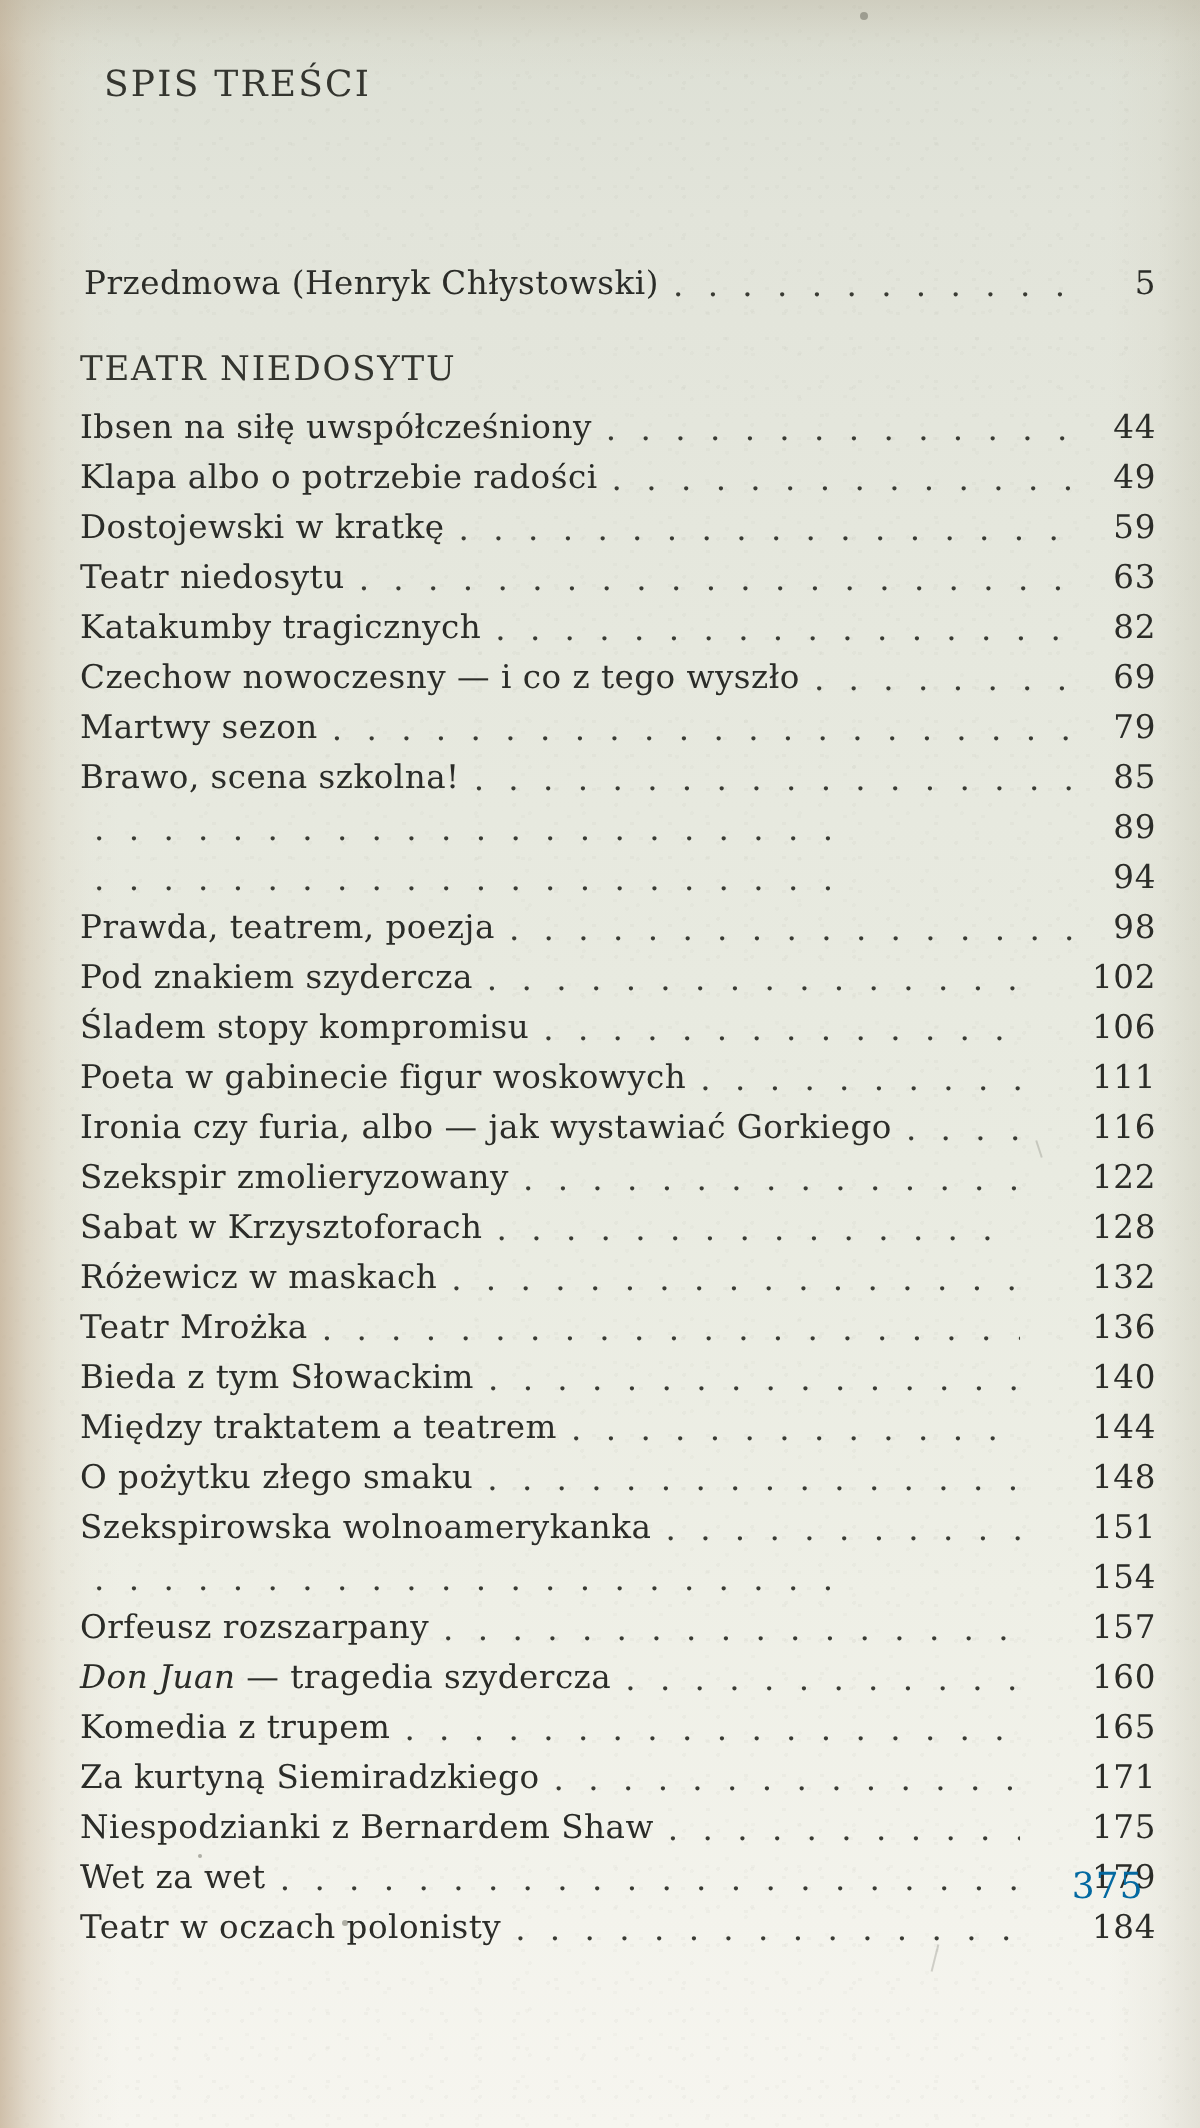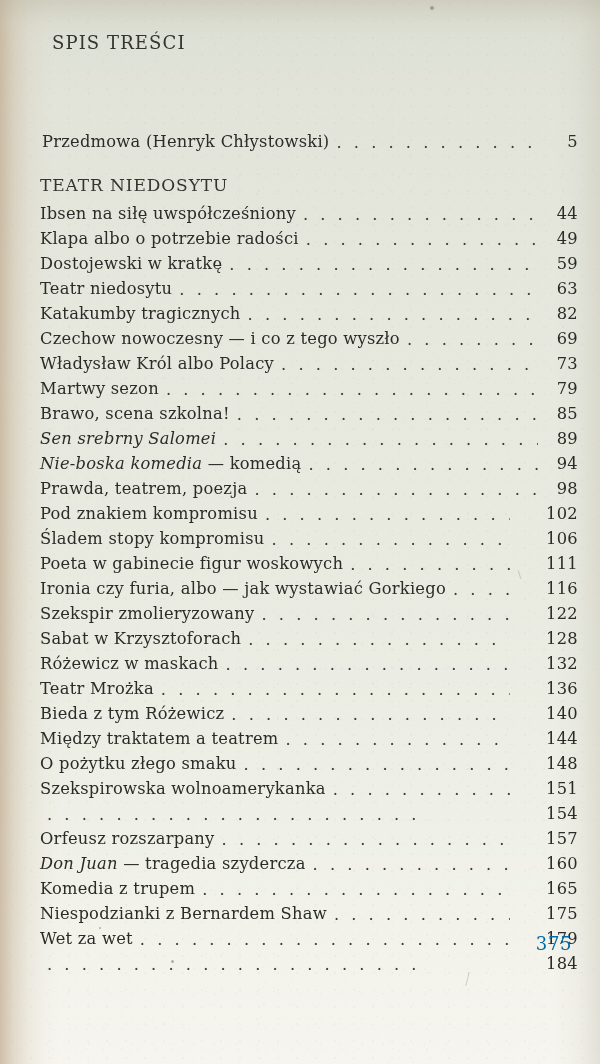--- a/index.html
+++ b/index.html
@@ -228,51 +228,44 @@
           <span class="toc-title"><span>Katakumby tragicznych</span></span>
           <span class="toc-leader"></span>
           <span class="toc-page">82</span>
         </div>
         <div class="toc-row">
           <span class="toc-title"><span>Czechow nowoczesny — i co z tego wyszło</span></span>
           <span class="toc-leader"></span>
           <span class="toc-page">69</span>
         </div>
         <div class="toc-row">
-          <span class="toc-title"><span>Władysław Król albo Polacy</span></span>
-          <span class="toc-leader"></span>
-          <span class="toc-page">73</span>
-        </div>
-        <div class="toc-row">
           <span class="toc-title"><span>Martwy sezon</span></span>
           <span class="toc-leader"></span>
           <span class="toc-page">79</span>
         </div>
         <div class="toc-row">
           <span class="toc-title"><span>Brawo, scena szkolna!</span></span>
           <span class="toc-leader"></span>
           <span class="toc-page">85</span>
         </div>
         <div class="toc-row">
-          <span class="toc-title"><span class="ital">Sen srebrny Salomei</span></span>
           <span class="toc-leader"></span>
           <span class="toc-page">89</span>
         </div>
         <div class="toc-row">
-          <span class="toc-title"><span class="ital">Nie-boska komedia</span><span> — komedią</span></span>
           <span class="toc-leader"></span>
           <span class="toc-page">94</span>
         </div>
         <div class="toc-row">
           <span class="toc-title"><span>Prawda, teatrem, poezja</span></span>
           <span class="toc-leader"></span>
           <span class="toc-page">98</span>
         </div>
         <div class="toc-row">
-          <span class="toc-title"><span>Pod znakiem kompromisu</span></span>
+          <span class="toc-title"><span>Pod znakiem szydercza</span></span>
           <span class="toc-leader"></span>
           <span class="toc-page wide">102</span>
         </div>
         <div class="toc-row">
           <span class="toc-title"><span>Śladem stopy kompromisu</span></span>
           <span class="toc-leader"></span>
           <span class="toc-page wide">106</span>
         </div>
         <div class="toc-row">
           <span class="toc-title"><span>Poeta w gabinecie figur woskowych</span></span>
@@ -298,21 +291,21 @@
           <span class="toc-title"><span>Różewicz w maskach</span></span>
           <span class="toc-leader"></span>
           <span class="toc-page wide">132</span>
         </div>
         <div class="toc-row">
           <span class="toc-title"><span>Teatr Mrożka</span></span>
           <span class="toc-leader"></span>
           <span class="toc-page wide">136</span>
         </div>
         <div class="toc-row">
-          <span class="toc-title"><span>Bieda z tym Różewicz</span></span>
+          <span class="toc-title"><span>Bieda z tym Słowackim</span></span>
           <span class="toc-leader"></span>
           <span class="toc-page wide">140</span>
         </div>
         <div class="toc-row">
           <span class="toc-title"><span>Między traktatem a teatrem</span></span>
           <span class="toc-leader"></span>
           <span class="toc-page wide">144</span>
         </div>
         <div class="toc-row">
           <span class="toc-title"><span>O pożytku złego smaku</span></span>
@@ -337,30 +330,36 @@
           <span class="toc-title"><span class="ital">Don Juan</span><span> — tragedia szydercza</span></span>
           <span class="toc-leader"></span>
           <span class="toc-page wide">160</span>
         </div>
         <div class="toc-row">
           <span class="toc-title"><span>Komedia z trupem</span></span>
           <span class="toc-leader"></span>
           <span class="toc-page wide">165</span>
         </div>
         <div class="toc-row">
+          <span class="toc-title"><span>Za kurtyną Siemiradzkiego</span></span>
+          <span class="toc-leader"></span>
+          <span class="toc-page wide">171</span>
+        </div>
+        <div class="toc-row">
           <span class="toc-title"><span>Niespodzianki z Bernardem Shaw</span></span>
           <span class="toc-leader"></span>
           <span class="toc-page wide">175</span>
         </div>
         <div class="toc-row">
           <span class="toc-title"><span>Wet za wet</span></span>
           <span class="toc-leader"></span>
           <span class="toc-page wide">179</span>
         </div>
         <div class="toc-row">
+          <span class="toc-title"><span>Teatr w oczach polonisty</span></span>
           <span class="toc-leader"></span>
           <span class="toc-page wide">184</span>
         </div>
       </div>
 
     <div class="footer-folio">375</div>
 
   </div>
 </div>
 

